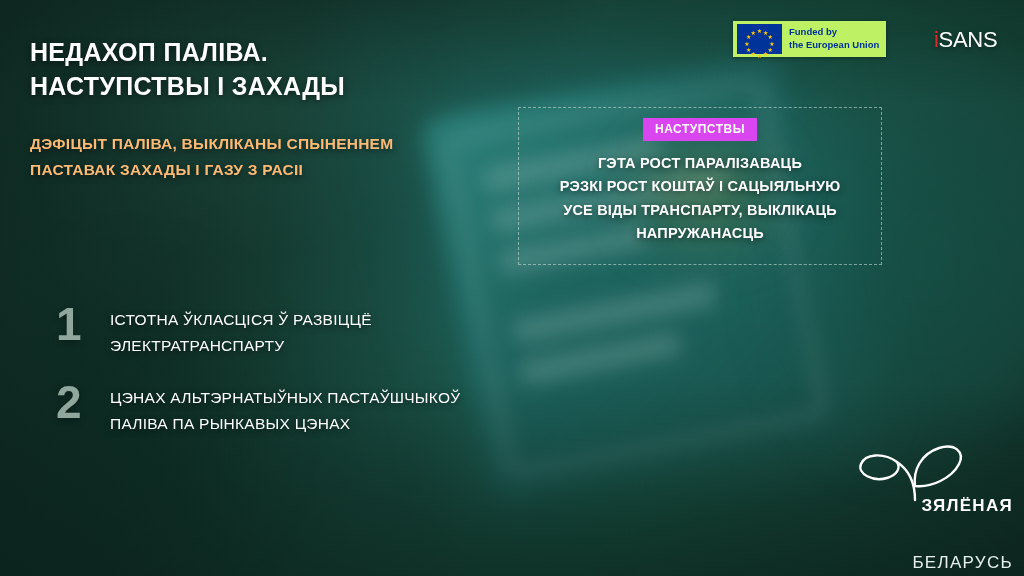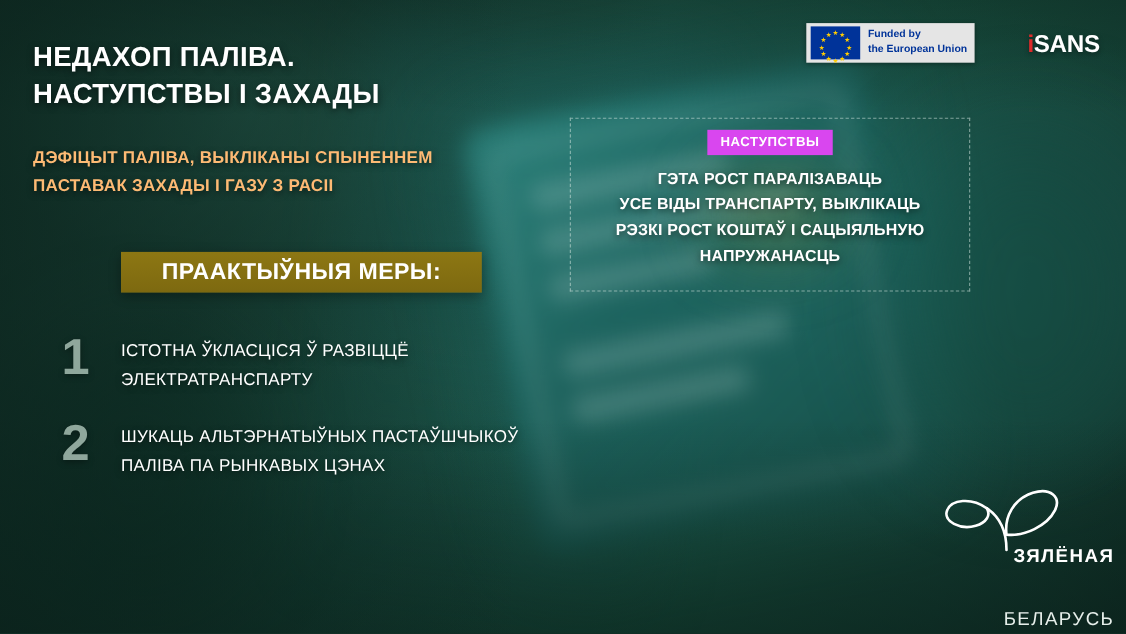--- a/index.html
+++ b/index.html
@@ -217,21 +217,21 @@
     text-shadow: 0 2px 6px rgba(0,0,0,.5);
   }
   .consequences-body span { display: block; }
 
   
   .eu-logo {
     position: absolute;
     left: 733px;
     top: 21px;
     height: 36px;
-    background: #e5e5e5;
+    background: #bef264;
     display: flex;
     align-items: center;
     padding: 0 7px 0 4px;
     box-shadow: 0 1px 4px rgba(0,0,0,.35);
   }
   .eu-flag {
     width: 45px;
     height: 30px;
     background: #003399;
     position: relative;
@@ -255,21 +255,21 @@
     white-space: nowrap;
   }
   .eu-text span { display: block; }
 
   
   .isans-logo {
     position: absolute;
     left: 934px;
     top: 27px;
     font-size: 22px;
-    font-weight: bold;
+    font-weight: normal;
     letter-spacing: -.3px;
     text-shadow: 0 2px 5px rgba(0,0,0,.4);
   }
   .isans-i { color: #e02b2b; }
   .isans-rest { color: #ffffff; }
 
   
   .gb-logo {
     position: absolute;
     left: 853px;
@@ -330,47 +330,44 @@
   <div class="title">
     <span>НЕДАХОП ПАЛІВА.</span>
     <span>НАСТУПСТВЫ І ЗАХАДЫ</span>
   </div>
 
   <div class="subtitle">
     <span>ДЭФІЦЫТ ПАЛІВА, ВЫКЛІКАНЫ СПЫНЕННЕМ</span>
     <span>ПАСТАВАК ЗАХАДЫ І ГАЗУ З РАСІІ</span>
   </div>
 
-  <div class="measures-banner">
-    <span class="label">ПРААКТЫЎНЫЯ МЕРЫ:</span>
-  </div>
 
   <div class="measures-list">
     <div class="measure-item">
       <div class="measure-num">1</div>
       <div class="measure-text">
         <span>ІСТОТНА ЎКЛАСЦІСЯ Ў РАЗВІЦЦЁ</span>
         <span>ЭЛЕКТРАТРАНСПАРТУ</span>
       </div>
     </div>
     <div class="measure-item">
       <div class="measure-num">2</div>
       <div class="measure-text">
-        <span>ШУКАЦЬ АЛЬТЭРНАТЫЎНЫХ ПАСТАЎШЧЫКОЎ</span>
+        <span>ЦЭНАХ АЛЬТЭРНАТЫЎНЫХ ПАСТАЎШЧЫКОЎ</span>
         <span>ПАЛІВА ПА РЫНКАВЫХ ЦЭНАХ</span>
       </div>
     </div>
   </div>
 
   <div class="consequences">
     <div class="consequences-badge">НАСТУПСТВЫ</div>
     <div class="consequences-body">
       <span>ГЭТА РОСТ ПАРАЛІЗАВАЦЬ</span>
+      <span>РЭЗКІ РОСТ КОШТАЎ І САЦЫЯЛЬНУЮ</span>
       <span>УСЕ ВІДЫ ТРАНСПАРТУ, ВЫКЛІКАЦЬ</span>
-      <span>РЭЗКІ РОСТ КОШТАЎ І САЦЫЯЛЬНУЮ</span>
       <span>НАПРУЖАНАСЦЬ</span>
     </div>
   </div>
 
   <div class="eu-logo">
     <div class="eu-flag">
       <span class="eu-star" style="left:19.5px; top:4px;">★</span>
       <span class="eu-star" style="left:25.7px; top:5.7px;">★</span>
       <span class="eu-star" style="left:30.3px; top:10.3px;">★</span>
       <span class="eu-star" style="left:32px; top:16.5px;">★</span>

